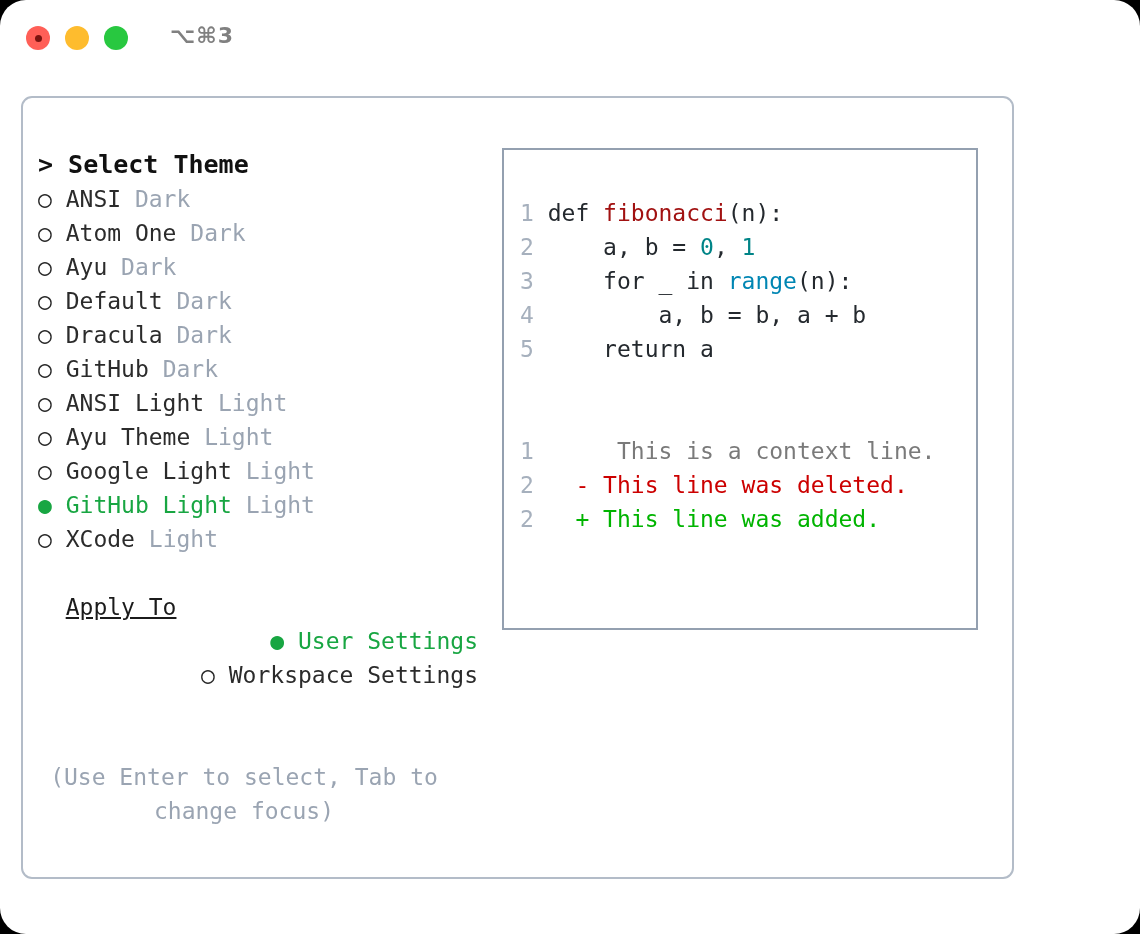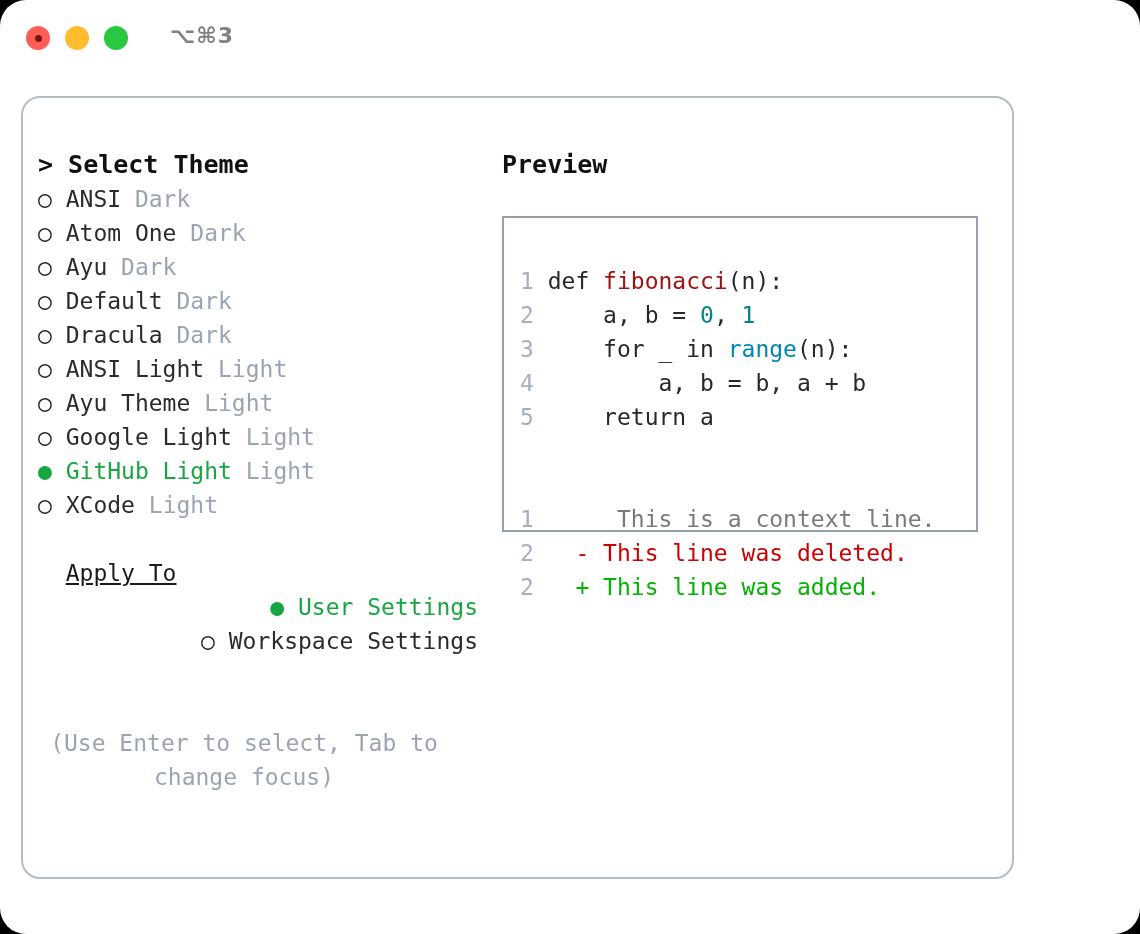--- a/index.html
+++ b/index.html
@@ -73,21 +73,21 @@
   }
 
   
   #panel {
     position: absolute;
     left: 21px;
     top: 96px;
     width: 993px;
     height: 783px;
     border: 2px solid #b3bcc8;
-    border-radius: 19px;
+    border-radius: 11px;
     box-sizing: border-box;
     background: #ffffff;
   }
 
   
   #left-col {
     position: absolute;
     left: 15px;
     top: 50px;
     width: 440px;
@@ -155,21 +155,21 @@
   #preview-heading {
     font-size: 25px;
     font-weight: bold;
     color: #111111;
     line-height: 34px;
     margin: 0 0 34px 0;
     white-space: pre;
   }
   #code-box {
     width: 476px;
-    height: 316px;
+    height: 482px;
     border: 2px solid #94a0b0;
     box-sizing: border-box;
     background: #ffffff;
     padding: 46px 0 0 16px;
   }
   .code-line {
     font-size: 23px;
     line-height: 34px;
     white-space: pre;
     color: #24292e;
@@ -209,20 +209,21 @@
     <div id="left-col">
 
       <div class="section-title">&gt; Select Theme</div>
 
       <ul class="theme-list" id="theme-list">
           <li class="theme-item"><span class="bullet">○</span><span class="gap"> </span><span>ANSI</span><span class="gap"> </span><span class="variant">Dark</span></li>
           <li class="theme-item"><span class="bullet">○</span><span class="gap"> </span><span>Atom One</span><span class="gap"> </span><span class="variant">Dark</span></li>
           <li class="theme-item"><span class="bullet">○</span><span class="gap"> </span><span>Ayu</span><span class="gap"> </span><span class="variant">Dark</span></li>
           <li class="theme-item"><span class="bullet">○</span><span class="gap"> </span><span>Default</span><span class="gap"> </span><span class="variant">Dark</span></li>
           <li class="theme-item"><span class="bullet">○</span><span class="gap"> </span><span>Dracula</span><span class="gap"> </span><span class="variant">Dark</span></li>
+          <li class="theme-item"><span class="bullet">○</span><span class="gap"> </span><span>GitHub</span><span class="gap"> </span><span class="variant">Dark</span></li>
           <li class="theme-item"><span class="bullet">○</span><span class="gap"> </span><span>ANSI Light</span><span class="gap"> </span><span class="variant">Light</span></li>
           <li class="theme-item"><span class="bullet">○</span><span class="gap"> </span><span>Ayu Theme</span><span class="gap"> </span><span class="variant">Light</span></li>
           <li class="theme-item"><span class="bullet">○</span><span class="gap"> </span><span>Google Light</span><span class="gap"> </span><span class="variant">Light</span></li>
           <li class="theme-item selected"><span class="bullet">●</span><span class="gap"> </span><span>GitHub Light</span><span class="gap"> </span><span class="variant">Light</span></li>
           <li class="theme-item"><span class="bullet">○</span><span class="gap"> </span><span>XCode</span><span class="gap"> </span><span class="variant">Light</span></li>
         </ul>
 
       <div class="spacer-lg"></div>
 
       <div class="apply-title">Apply To</div>
@@ -232,21 +233,20 @@
           <li class="apply-item"><span class="bullet">○</span><span class="gap"> </span><span>Workspace Settings</span></li>
         </ul>
 
       <div class="spacer-lg"></div>
       <div class="spacer-lg"></div>
 
       <p id="hint">(Use Enter to select, Tab to change focus)</p>
     </div>
 
     <div id="right-col">
-      <div id="preview-heading">Preview</div>
 
       <div id="code-box">
         <div id="code-lines">
             <div class="code-line"><span class="ln">1</span><span> </span><span class="tok-plain">def </span><span class="tok-fn">fibonacci</span><span class="tok-plain">(n):</span></div>
             <div class="code-line"><span class="ln">2</span><span> </span><span class="tok-plain">    a, b = </span><span class="tok-num">0</span><span class="tok-plain">, </span><span class="tok-num">1</span></div>
             <div class="code-line"><span class="ln">3</span><span> </span><span class="tok-plain">    for _ in </span><span class="tok-call">range</span><span class="tok-plain">(n):</span></div>
             <div class="code-line"><span class="ln">4</span><span> </span><span class="tok-plain">        a, b = b, a + b</span></div>
             <div class="code-line"><span class="ln">5</span><span> </span><span class="tok-plain">    return a</span></div>
           </div>
         <div class="blank-line"></div>

